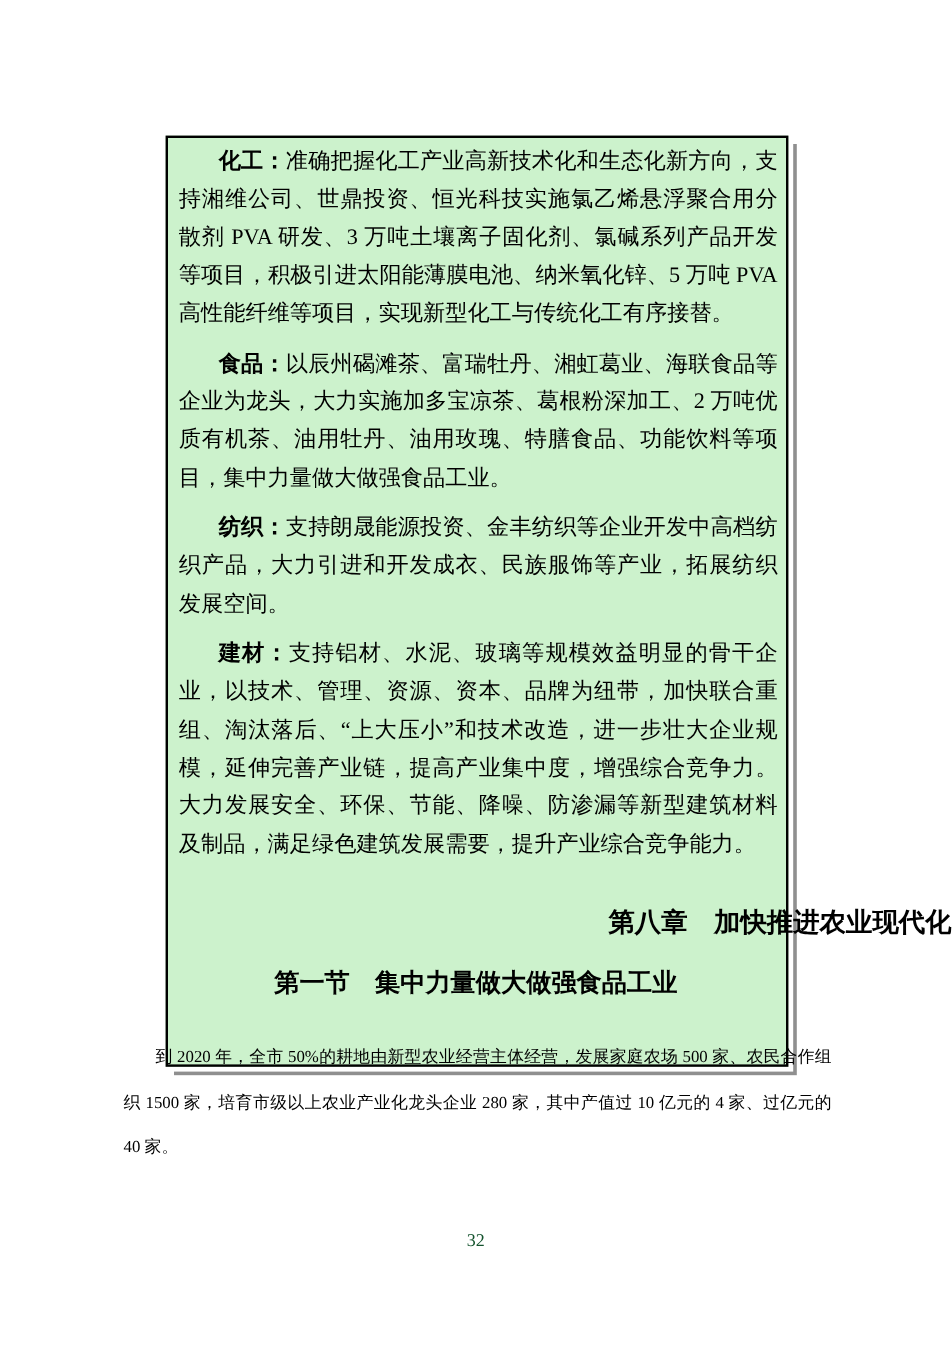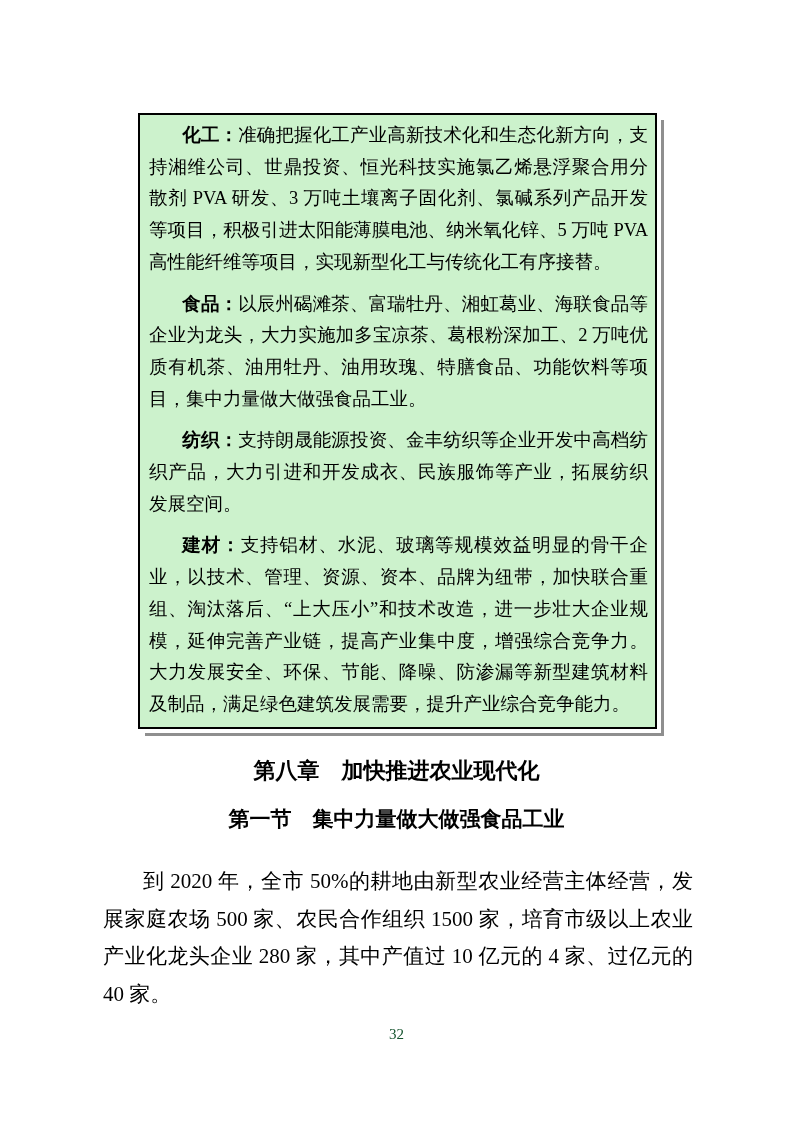--- a/index.html
+++ b/index.html
@@ -14,21 +14,21 @@
     background: #ffffff;
     overflow: hidden;
     font-family: "Liberation Serif", "DejaVu Serif", serif;
     color: #000000;
   }
   .green-box {
     position: absolute;
     left: 138px;
     top: 113px;
     width: 519px;
-    height: 616px;
+    height: 776px;
     box-sizing: border-box;
     background: #ccf2cc;
     border: 2px solid #000000;
     box-shadow: 4px 4px 0 0 #ffffff, 7px 7px 0 0 #8f8f8f;
     padding: 5px 7px 6px 9px;
     overflow: hidden;
   }
   .box-para {
     margin: 0;
     font-family: "Liberation Serif", "DejaVu Serif", serif;
@@ -42,22 +42,22 @@
   }
   .box-para .para-label {
     font-weight: bold;
   }
   .chapter-heading {
     position: absolute;
     left: 0;
     top: 757px;
     width: 793px;
     margin: 0;
-    text-align: center;
-    font-family: Liberation Sans, sans-serif;
+    text-align: right;
+    font-family: Liberation Mono, monospace;
     font-weight: bold;
     font-size: 22px;
     line-height: 28px;
     color: #000000;
   }
   .section-heading {
     position: absolute;
     left: 0;
     top: 806px;
     width: 793px;
@@ -69,21 +69,21 @@
     line-height: 27px;
     color: #000000;
   }
   .body-para {
     position: absolute;
     left: 103px;
     top: 863px;
     width: 590px;
     margin: 0;
     font-family: "Liberation Serif", "DejaVu Serif", serif;
-    font-size: 21px;
+    font-size: 14px;
     line-height: 37.5px;
     text-align: justify;
     text-indent: 1.9em;
     color: #000000;
   }
   .page-number {
     position: absolute;
     left: 0;
     top: 1026px;
     width: 793px;

